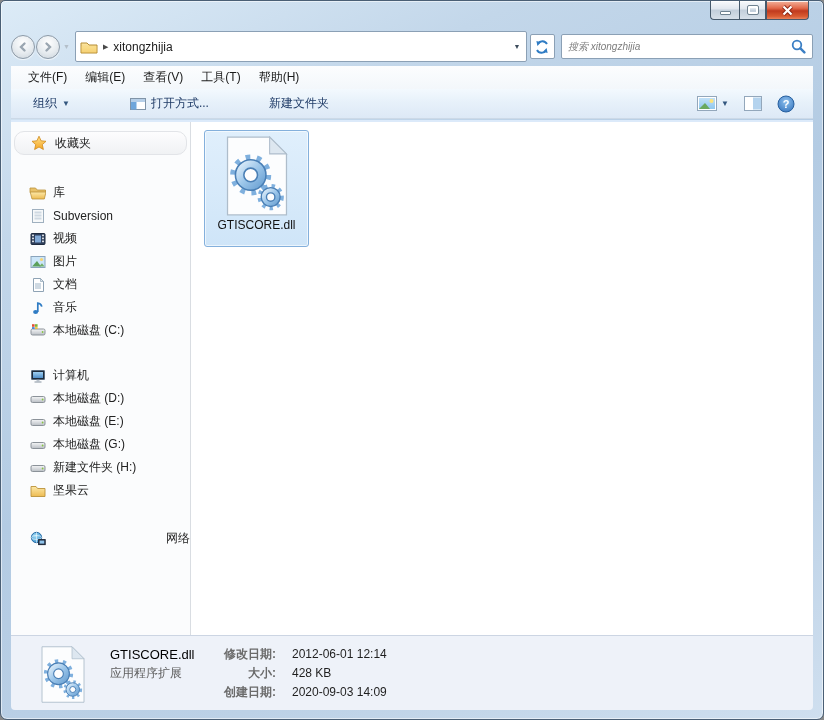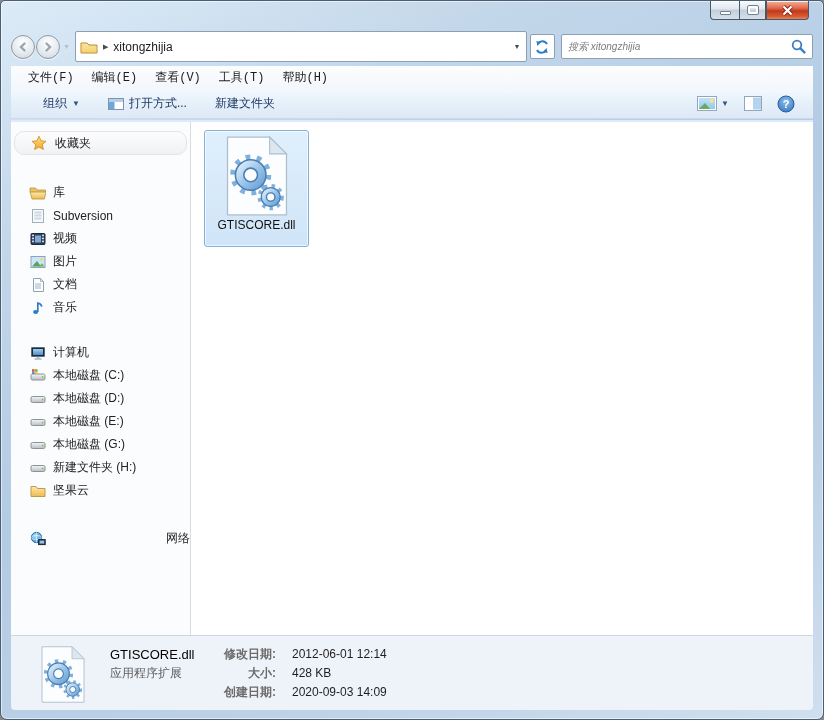--- a/index.html
+++ b/index.html
@@ -33,25 +33,25 @@
   .addr-text { font-size:12px; color:#1c1c1c; flex:1; }
   .addr-drop { width:18px; height:23px; display:flex; align-items:center; justify-content:center; font-size:7px; color:#3c4c5c; }
   .refresh-btn { width:25px; height:25px; margin-left:3px; background:#fff; border:1px solid #8ba0b5; border-radius:2px;
         display:flex; align-items:center; justify-content:center; }
   .searchbox { margin-left:6px; flex:1; height:25px; background:#fff; border:1px solid #8ba0b5; border-radius:2px;
         display:flex; align-items:center; padding:0 6px; }
   .searchbox input { flex:1; border:none; outline:none; font-size:10px; font-family:"Liberation Sans",sans-serif; color:#333; background:transparent; }
   .searchbox input::placeholder { font-style:italic; color:#7d7d7d; }
   
   .menubar { position:absolute; top:65px; left:10px; right:10px; height:23px; display:flex; align-items:flex-start;
-        background:linear-gradient(#fcfdfe,#f3f7fb); padding-left:12px;font-family:Liberation Mono, monospace; }
+        background:linear-gradient(#fcfdfe,#f3f7fb); padding-left:12px; }
   .menu-item { font-size:12px; color:#1b1b1b; padding:3px 5px; margin-right:8px; }
   
   .toolbar { position:absolute; top:88px; left:10px; right:10px; height:30px; display:flex; align-items:center;
-        background:linear-gradient(#f3f9fe,#e7f1fa 45%,#dde9f6); border-bottom:1px solid #ccd9e7; padding-left:32px; }
+        background:linear-gradient(#f3f9fe,#e7f1fa 45%,#dde9f6); border-bottom:1px solid #ccd9e7; padding-left:22px;gap:32px; }
   .tb-item { font-size:12px; color:#1e3a66; display:flex; align-items:center; gap:5px; margin-right:28px; }
   .tb-caret { font-size:8px; color:#33567e; }
   .tb-right { margin-left:auto; display:flex; align-items:center; gap:15px; padding-right:18px; }
   .tb-views { display:flex; align-items:center; gap:4px; }
   
   .content { position:absolute; top:119px; left:10px; right:10px; bottom:84px; background:#fff; display:flex;
         border-top:2px solid #dceafa; }
   .sidebar { width:180px; background:#fbfcfd; border-right:1px solid #d9dde2; overflow:hidden; }
   .fav-band { margin:9px 3px 0 3px; height:24px; background:linear-gradient(#fdfdfe,#f0f2f4);
         border:1px solid #e2e4e8; border-radius:10px; display:flex; align-items:center; padding-left:16px; gap:8px;
@@ -289,43 +289,43 @@
       <div class="sb-item child">
         <span class="sb-icon">
           <svg width="16" height="16">
               <ellipse cx="5.6" cy="12" rx="2.5" ry="2" fill="#2f7cc4"></ellipse>
               <path d="M7.8,12 V3.2 q3.2,0.4 4,3.4" fill="none" stroke="#2f7cc4" stroke-width="1.7"></path>
             </svg>
         </span>
         <span>音乐</span>
       </div>
 
-      <div class="sb-item mt-comp">
-        <span class="sb-icon">
-          <svg width="16" height="16">
-              <rect x="1.5" y="2.5" width="13" height="9" rx="0.5" fill="#1d2a3a" stroke="#5a6b7d"></rect>
-              <rect x="3" y="4" width="10" height="6" fill="url(#screenGrad)"></rect>
-              <rect x="6.5" y="11.8" width="3" height="1.6" fill="#b9c2cc"></rect>
-              <rect x="4.5" y="13.4" width="7" height="1.2" fill="#98a4b0"></rect>
-            </svg>
-        </span>
-        <span>计算机</span>
-      </div>
       <div class="sb-item child">
         <span class="sb-icon">
           <svg width="16" height="16">
               <rect x="1" y="6" width="14" height="6" rx="1.5" fill="url(#driveGrad)" stroke="#8b9299"></rect>
               <circle cx="12.6" cy="9" r="0.9" fill="#86c442"></circle>
               <rect x="2" y="1.2" width="2.6" height="2.6" fill="#e34f32"></rect>
               <rect x="5" y="1.2" width="2.6" height="2.6" fill="#7eb338"></rect>
               <rect x="2" y="4.2" width="2.6" height="1.6" fill="#3277d4"></rect>
               <rect x="5" y="4.2" width="2.6" height="1.6" fill="#f4bb28"></rect>
             </svg>
         </span>
         <span>本地磁盘 (C:)</span>
+      </div>
+      <div class="sb-item mt-comp">
+        <span class="sb-icon">
+          <svg width="16" height="16">
+              <rect x="1.5" y="2.5" width="13" height="9" rx="0.5" fill="#1d2a3a" stroke="#5a6b7d"></rect>
+              <rect x="3" y="4" width="10" height="6" fill="url(#screenGrad)"></rect>
+              <rect x="6.5" y="11.8" width="3" height="1.6" fill="#b9c2cc"></rect>
+              <rect x="4.5" y="13.4" width="7" height="1.2" fill="#98a4b0"></rect>
+            </svg>
+        </span>
+        <span>计算机</span>
       </div>
       <div class="sb-item child">
         <span class="sb-icon">
           <svg width="16" height="16">
               <rect x="1" y="5.5" width="14" height="6" rx="1.5" fill="url(#driveGrad)" stroke="#8b9299"></rect>
               <circle cx="12.6" cy="8.5" r="0.9" fill="#86c442"></circle>
             </svg>
         </span>
         <span>本地磁盘 (D:)</span>
       </div>

